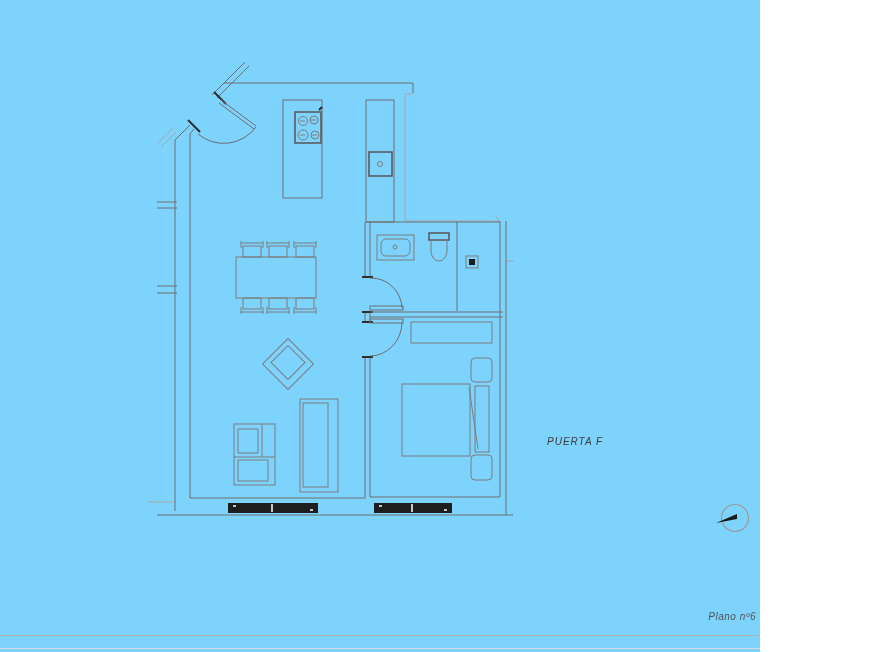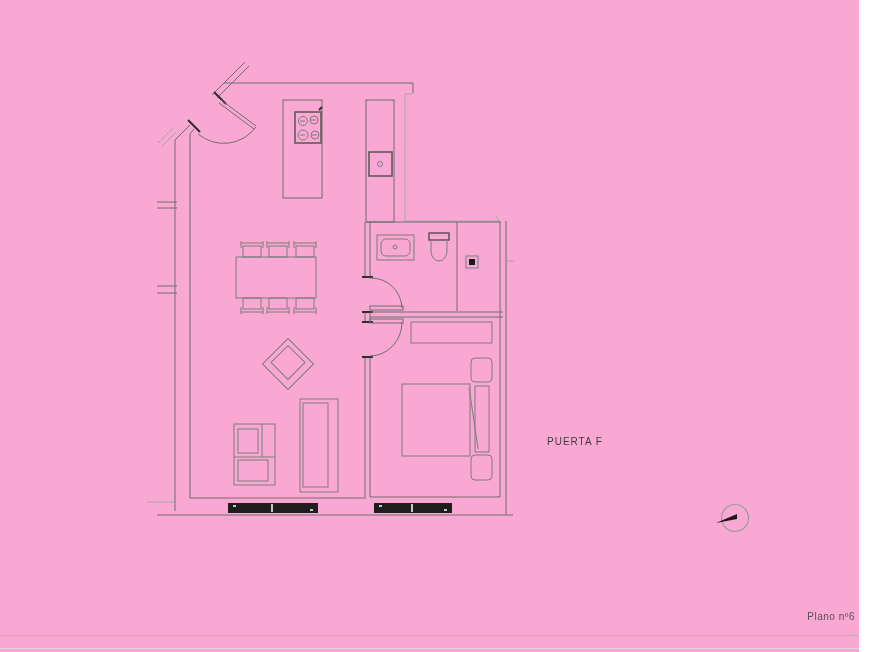--- a/index.html
+++ b/index.html
@@ -1,17 +1,17 @@
 <!DOCTYPE html>
 <html><head>
 <meta charset="utf-8">
 <style>
   html,body{margin:0;padding:0;background:#fff;}
   body{font-family:"Liberation Sans", sans-serif;}
-  .sheet{position:relative;width:859px;height:652px;background:#f9a8d4;overflow:hidden;}
+  .sheet{position:relative;width:760px;height:652px;background:#7dd3fc;overflow:hidden;font-style:italic;}
   .plan-svg{position:absolute;left:0;top:0;}
   
   .w   {stroke:#6e6e6e;stroke-width:1;fill:none;}          
   .f   {stroke:#7d7d7d;stroke-width:1;fill:none;}          
   .f2  {stroke:#555;stroke-width:1.5;fill:none;}           
   .dk  {stroke:#2e2e2e;stroke-width:2;fill:none;}          
   .thin{stroke:#a8a8a8;stroke-width:1;fill:none;}          
   .winbar{fill:#1e1e1e;stroke:none;}
   .wtick{stroke:#ffffff;stroke-width:1.5;}
   .blk {fill:#1a1a1a;stroke:none;}

